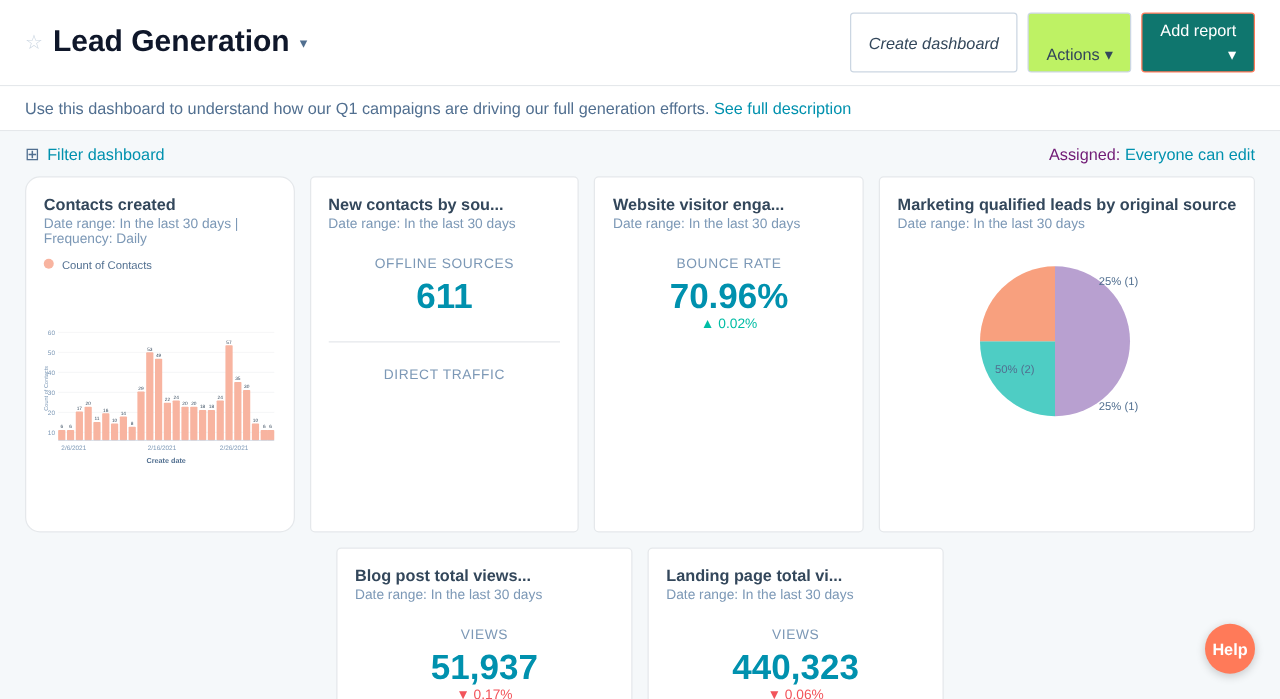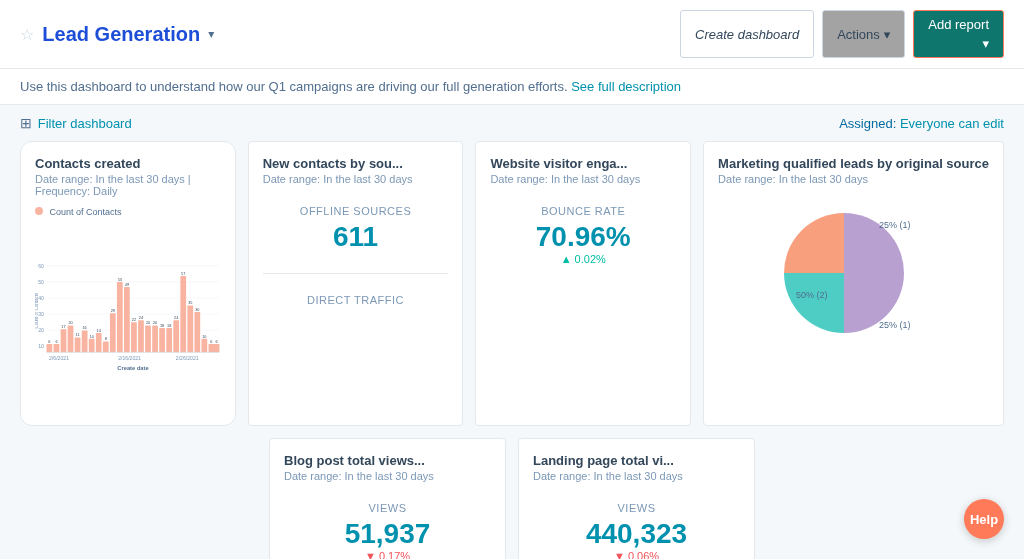--- a/index.html
+++ b/index.html
@@ -2,37 +2,37 @@
 <html><head>
   <meta charset="utf-8">
   <style>
     * { box-sizing: border-box; margin: 0; padding: 0; }
     body { font-family: -apple-system, BlinkMacSystemFont, 'Segoe UI', Helvetica, Arial, sans-serif; background: #f5f8fa; color: #33475b; font-size: 13px; }
     
     
     .top-bar { background: #fff; border-bottom: 1px solid #e5e8eb; padding: 10px 20px; display: flex; align-items: center; justify-content: space-between; }
     .top-bar-left { display: flex; align-items: center; gap: 8px; }
     .star-icon { color: #cbd6e2; font-size: 16px; }
-    .dashboard-title { font-size: 20px; font-weight: 700; color: #1d4ed8; text-align: center; }
+    .dashboard-title { font-size: 24px; font-weight: 700; color: #0f172a; text-align: center; }
     .dropdown-icon { color: #516f90; font-size: 12px; }
     .top-bar-right { display: flex; gap: 8px; }
     .btn { padding: 6px 14px; border-radius: 3px; font-size: 13px; cursor: pointer; font-weight: 500; }
     .btn-outline { background: #fff; border: 1px solid #cbd6e2; color: #33475b; font-style: italic; }
-    .btn-secondary { background: #a3a3a3; border: 1px solid #cbd6e2; color: #33475b; display: flex; align-items: center; gap: 4px; }
+    .btn-secondary { background: #bef264; border: 1px solid #cbd6e2; color: #33475b; display: flex; align-items: flex-end; gap: 4px; }
     .btn-primary { background: #0f766e; border: 1px solid #ff7a59; color: #fff; display: flex; align-items: flex-end; gap: 4px; flex-direction: column; }
     
     
     .desc-bar { background: #fff; padding: 10px 20px; border-bottom: 1px solid #e5e8eb; font-size: 13px; color: #516f90; }
     .desc-bar a { color: #0091ae; text-decoration: none; font-weight: 500; }
     
     
     .filter-bar { padding: 10px 20px; display: flex; align-items: center; justify-content: space-between; background: #f5f8fa; }
     .filter-left { display: flex; align-items: center; gap: 6px; color: #516f90; font-size: 13px; cursor: pointer; }
     .filter-label { color: #0091ae; font-weight: 500; }
-    .assigned-text { font-size: 13px; color: #0369a1; }
+    .assigned-text { font-size: 13px; color: #701a75; }
     .assigned-link { color: #0091ae; font-weight: 500; cursor: pointer; }
     
     
     .dashboard-content { padding: 0 20px 20px 20px; }
     
     
     .top-row { display: grid; grid-template-columns: 1fr 1fr 1fr 1fr; gap: 12px; margin-bottom: 12px; }
     
     
     .card { background: #fff; border: 1px solid #e5e8eb; border-radius: 4px; padding: 14px; }

